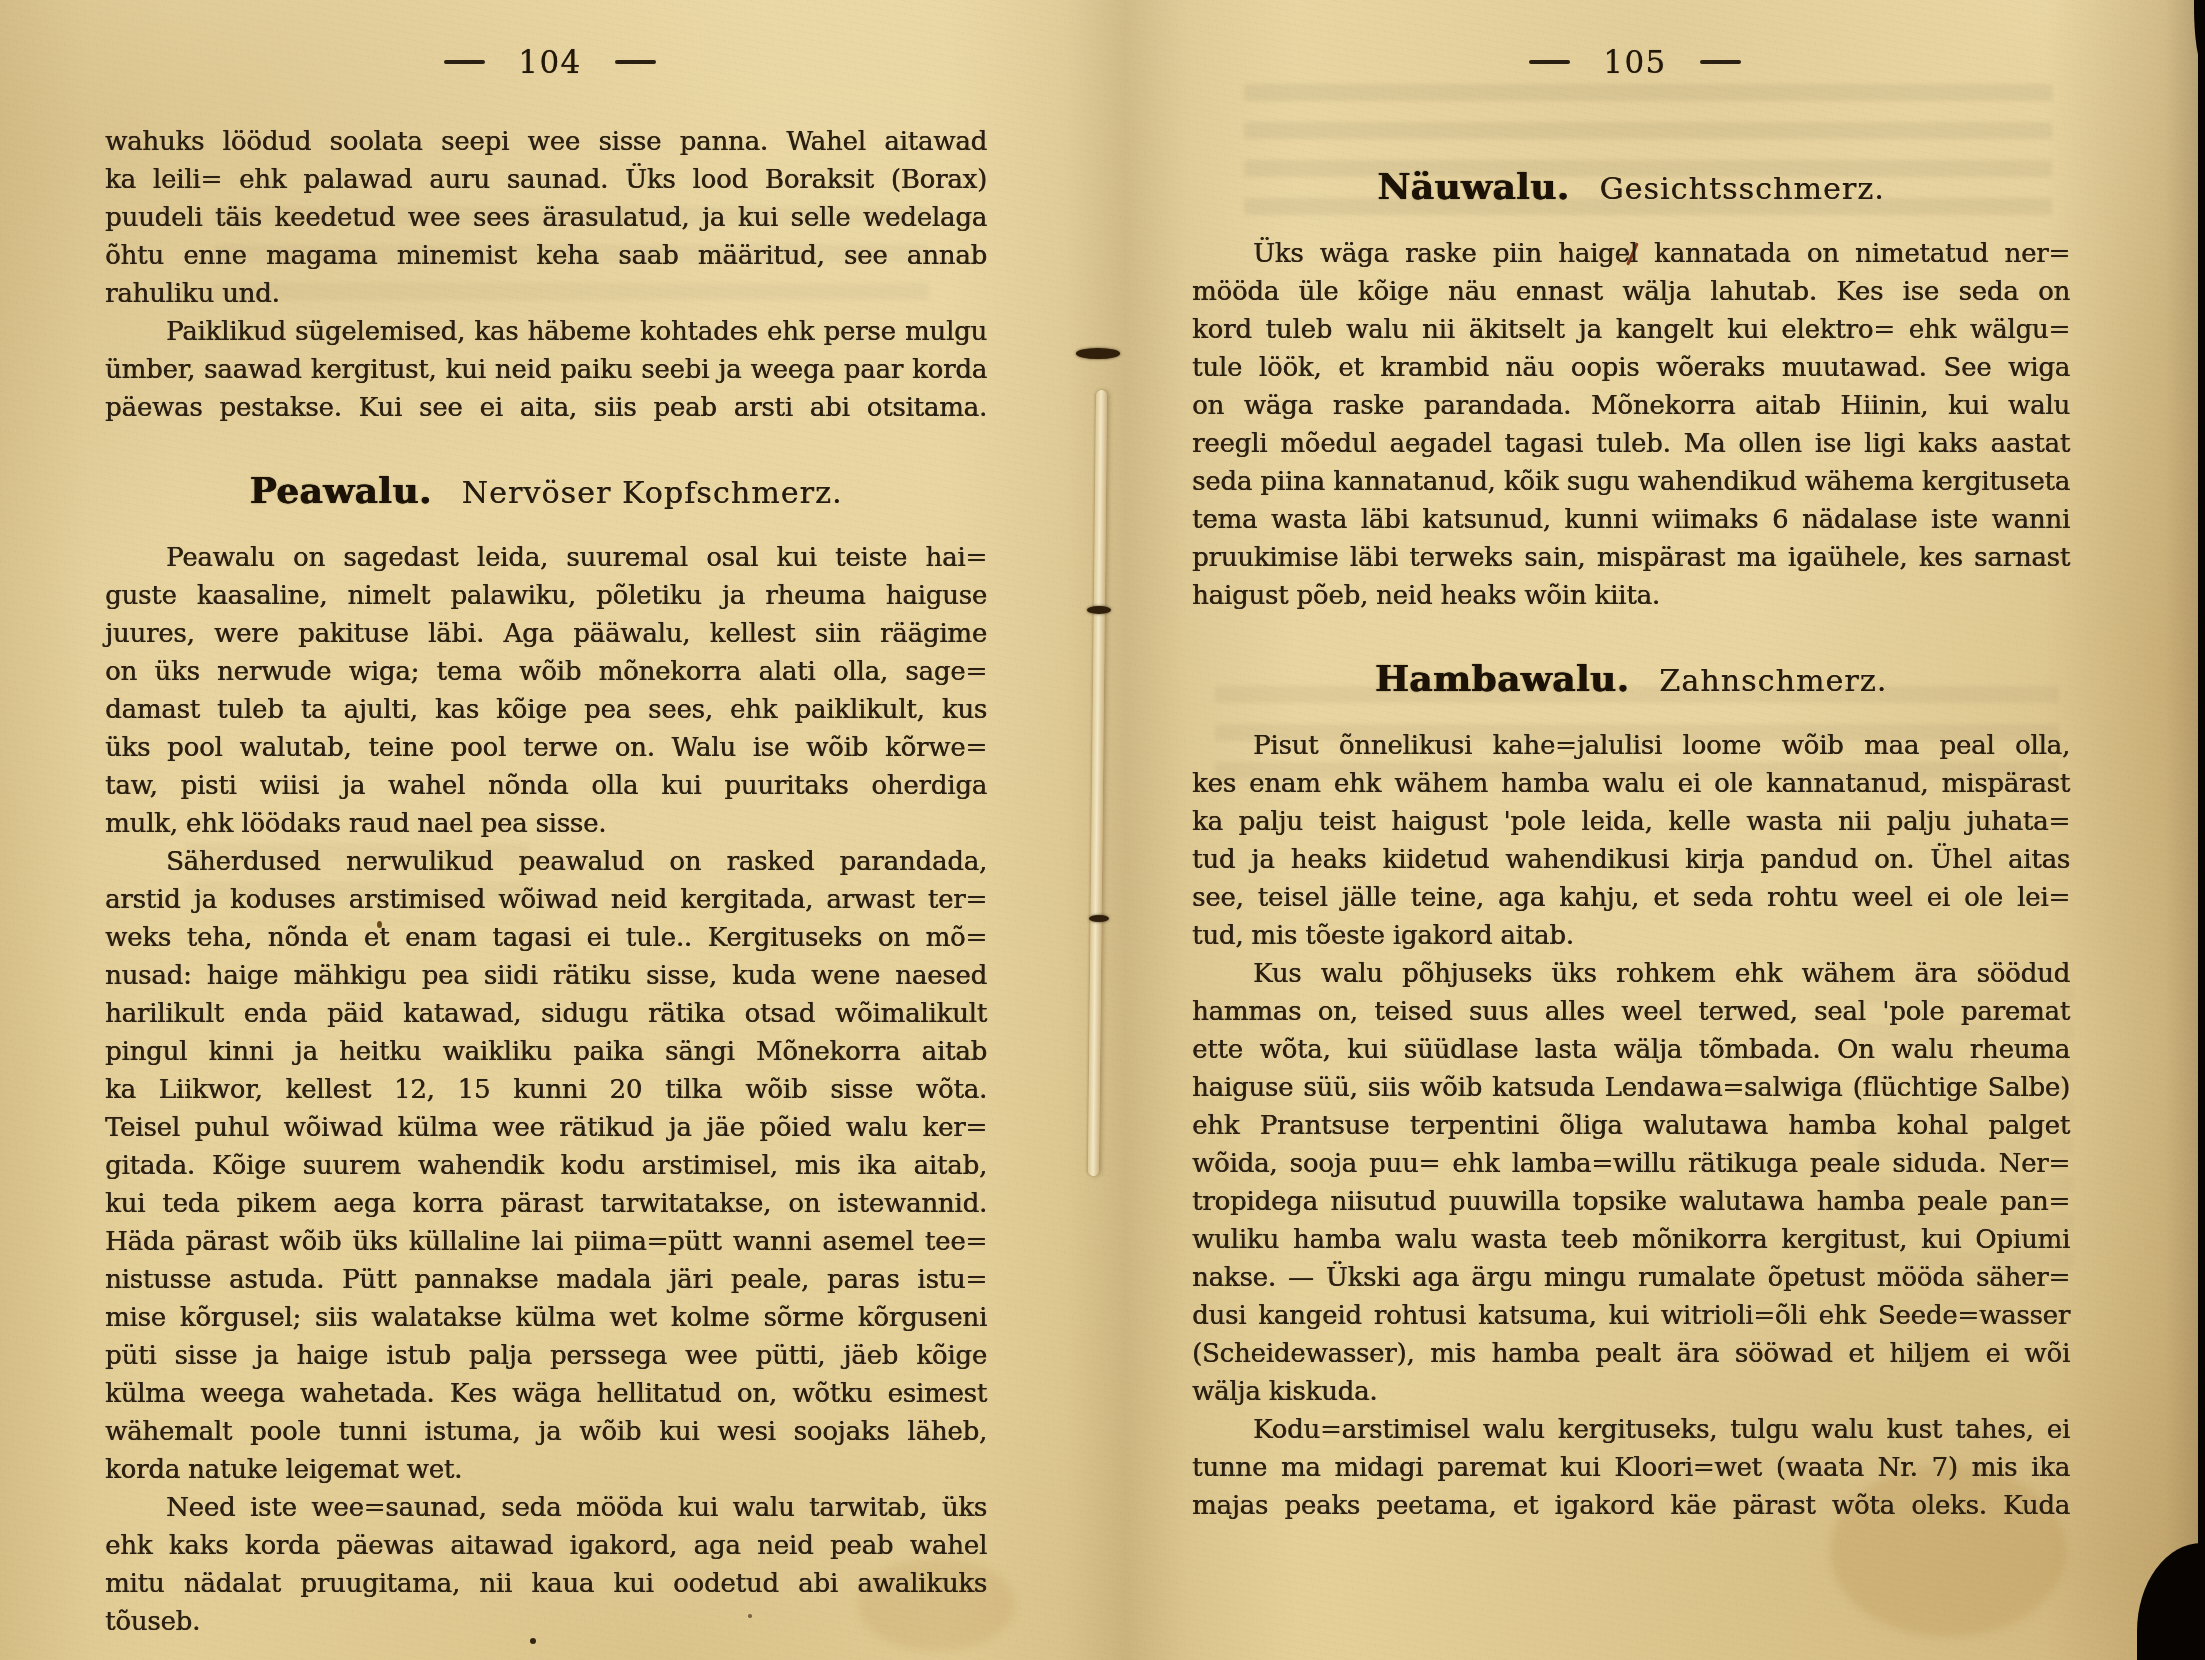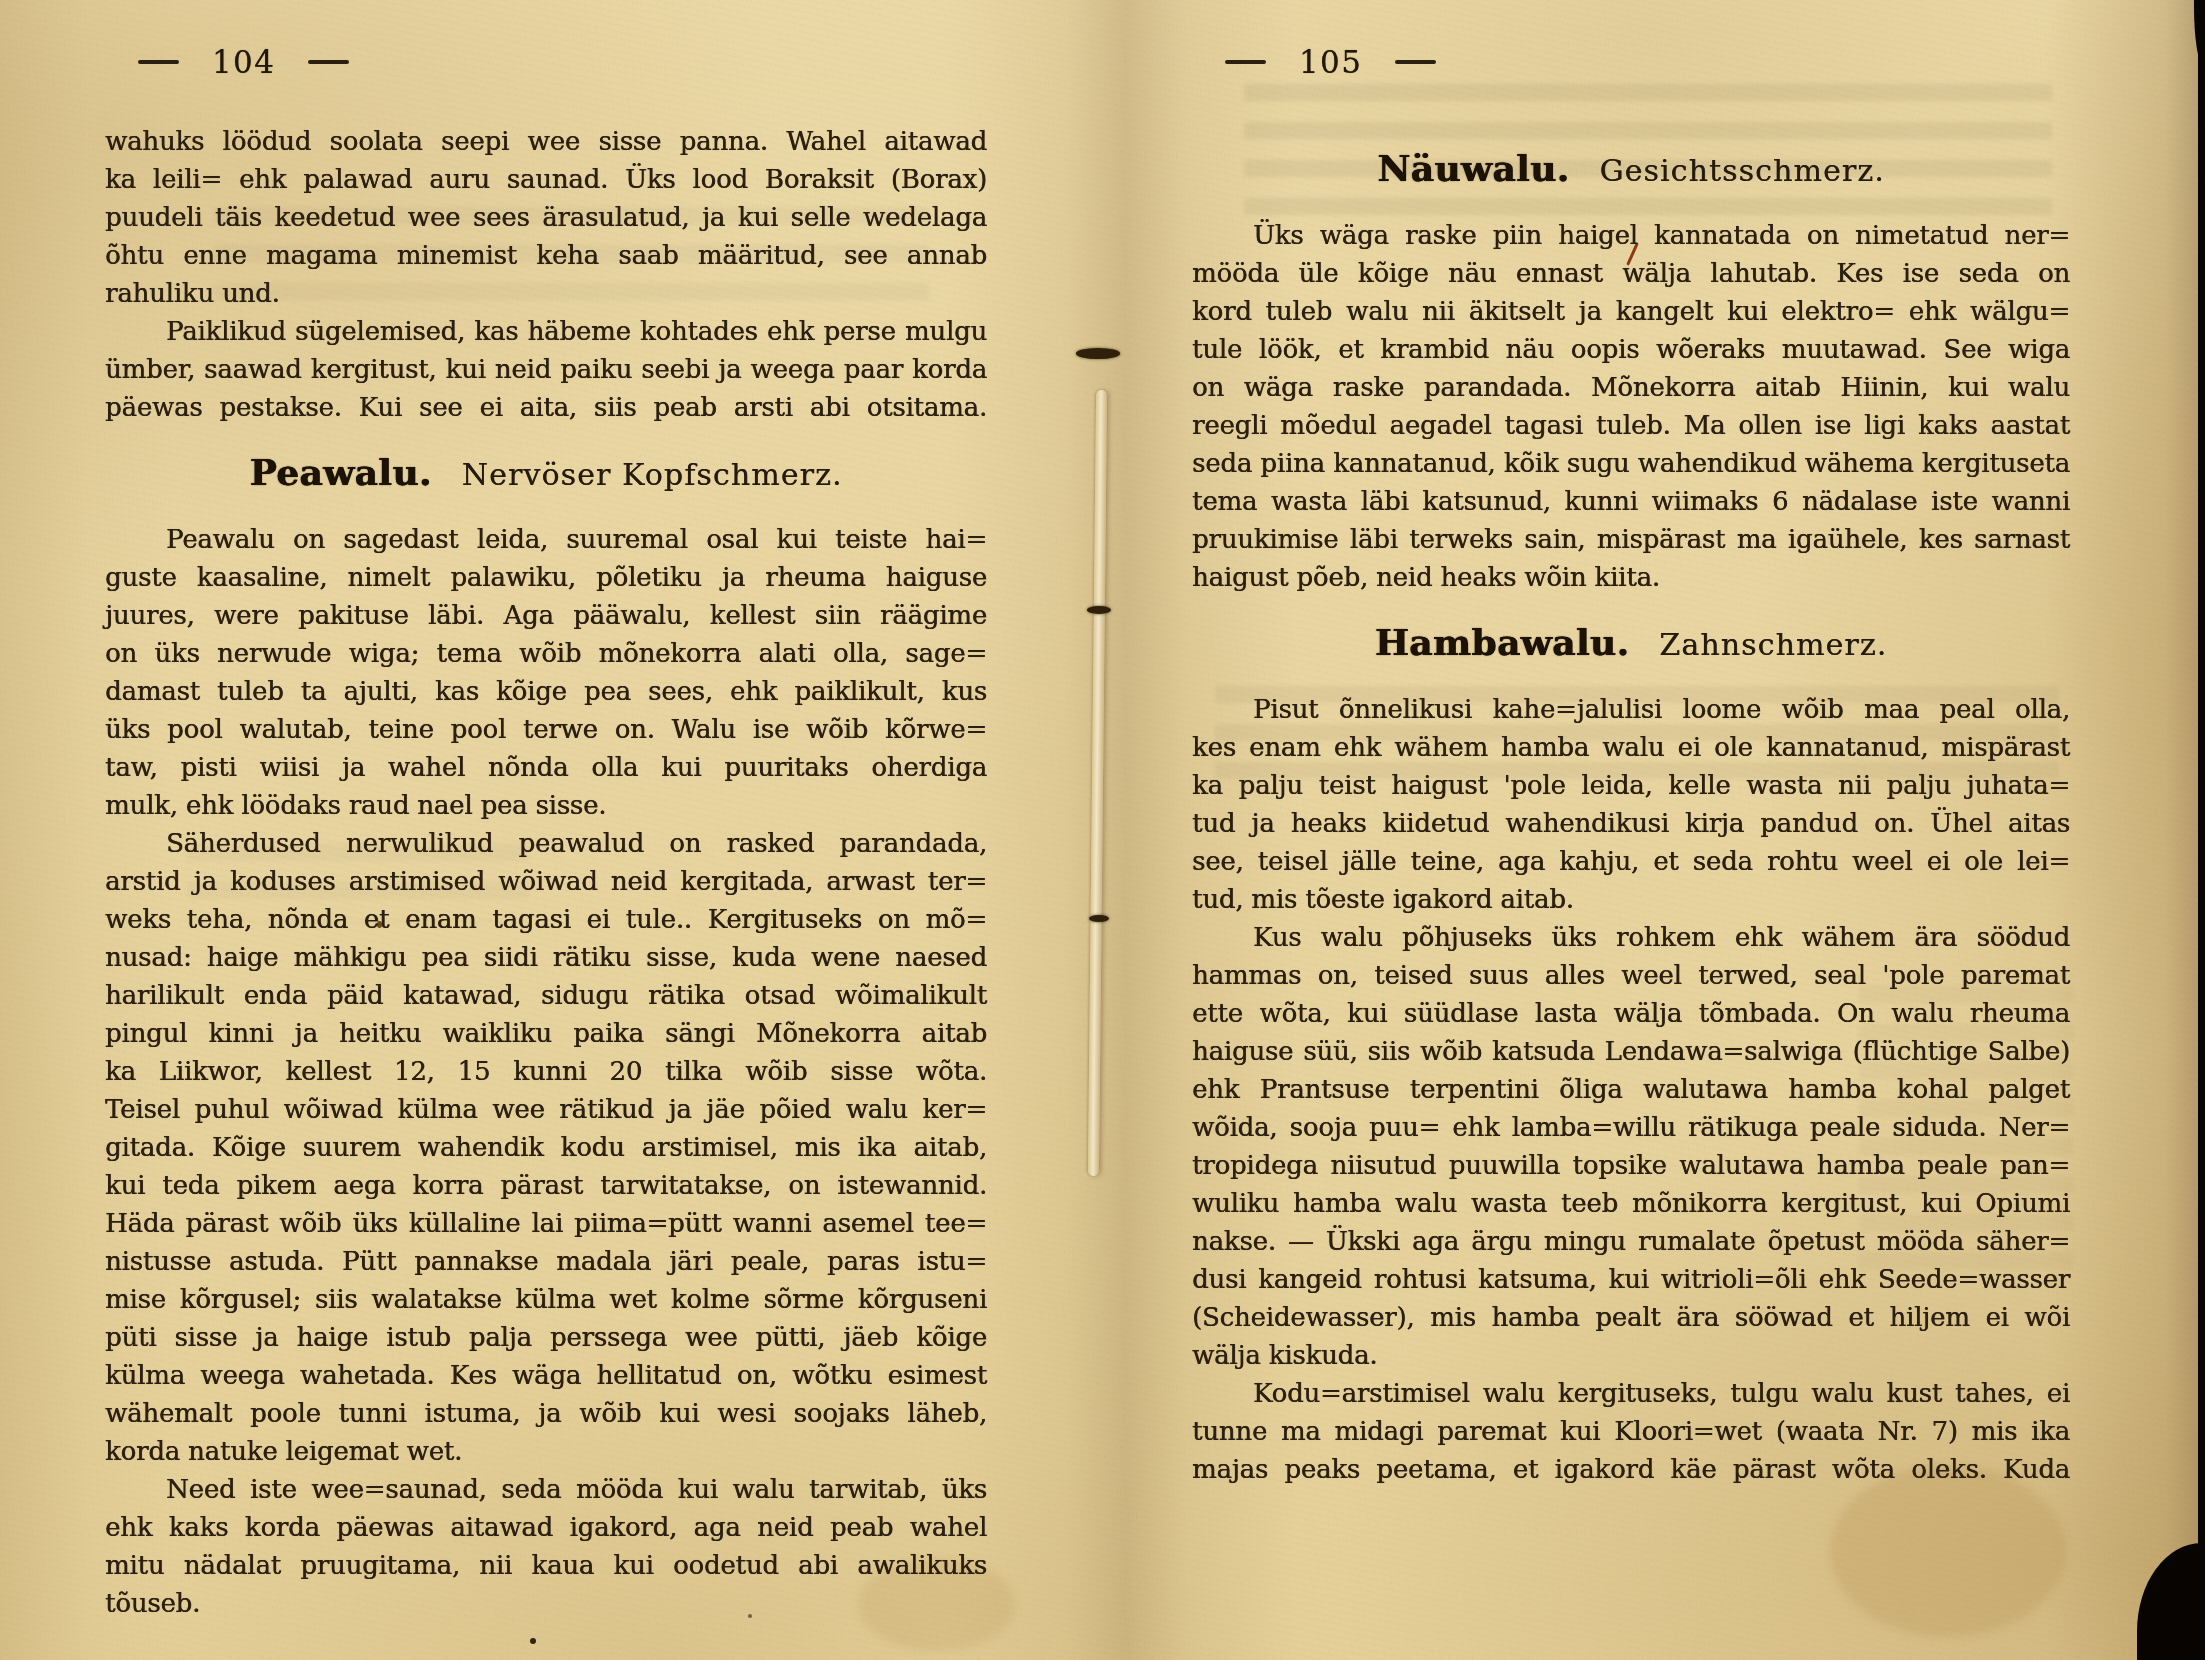--- a/index.html
+++ b/index.html
@@ -50,34 +50,34 @@
     position:absolute;pointer-events:none;filter:blur(2.1px);
     background:repeating-linear-gradient(180deg, rgba(92,82,58,.16) 0 17px, transparent 17px 38px);
   }
   .stain{position:absolute;border-radius:50%;pointer-events:none;filter:blur(4.3px);}
   .speck{position:absolute;background:#33240f;border-radius:50%;}
   .red-fiber{position:absolute;left:1631px;top:242px;width:2.9px;height:24px;background:#8a3a16;transform:rotate(24deg);border-radius:1.4px;}
   
   .page{position:absolute;top:0;height:1661px;}
   .page.left{left:105px;width:890px;}
   .page.right{left:1192px;width:886px;}
-  .page-head{position:absolute;top:44px;left:0;right:0;color:#241a0e;}
+  .page-head{position:absolute;top:44px;left:0;right:0;text-align:center;color:#241a0e;}
   .page-num{font-size:31px;letter-spacing:1.4px;display:inline-block;vertical-align:middle;color:#221809;text-shadow:0 0 0.7px rgba(30,20,8,.7);}
   .head-rule{display:inline-block;width:41px;height:4.3px;background:#2a1f10;border-radius:2.1px;margin:0 33px;vertical-align:middle;}
   .content{position:absolute;top:122px;left:0;right:8px;overflow:visible;}
   
   .para{margin:0;}
   .line{
     font-size:26px;line-height:38px;height:38px;white-space:nowrap;
     color:#2a1f10;letter-spacing:-0.2px;
     text-shadow:0.4px 0 0.3px rgba(42,31,16,.85), 0 0 0.7px rgba(42,31,16,.35);
   }
   .line.j{white-space:normal;text-align:justify;text-align-last:justify;}
   .line.indent{text-indent:61px;}
-  .heading{text-align:center;margin-top:21px;margin-bottom:23px;height:50px;line-height:50px;white-space:nowrap;}
+  .heading{text-align:center;margin-top:39px;margin-bottom:23px;height:50px;line-height:50px;white-space:nowrap;}
   .h-title{
     font-size:36px;font-weight:bold;color:#1c1306;letter-spacing:0.4px;
     text-shadow:0.7px 0 0 #1c1306, 0 0 1.4px rgba(28,19,6,.6);
   }
   .h-sub{font-size:30px;color:#241a0e;margin-left:30px;letter-spacing:1.1px;text-shadow:0.4px 0 0.4px rgba(36,26,14,.8);}
 </style>
 </head>
 <body>
 
 <div class="spread">

